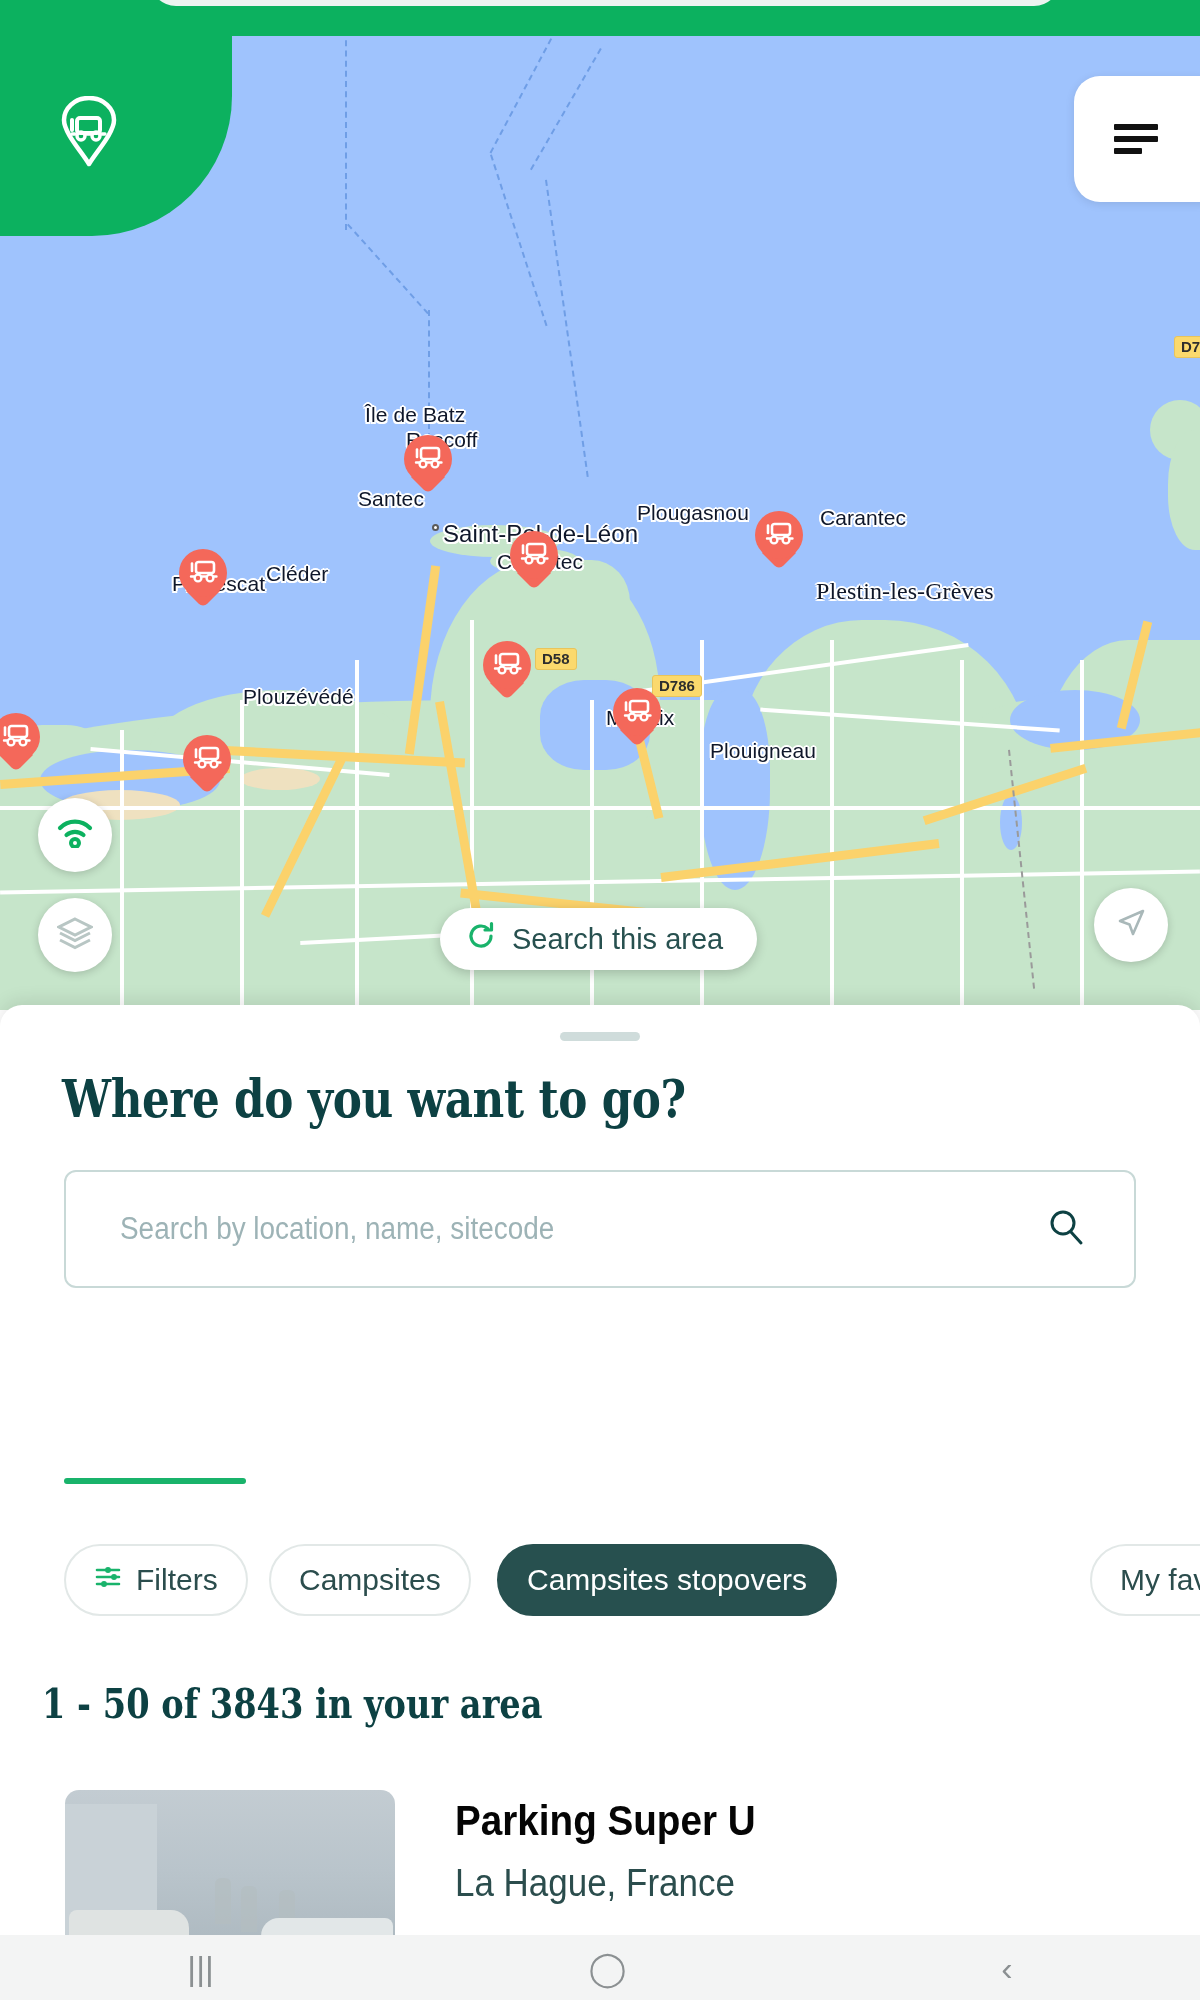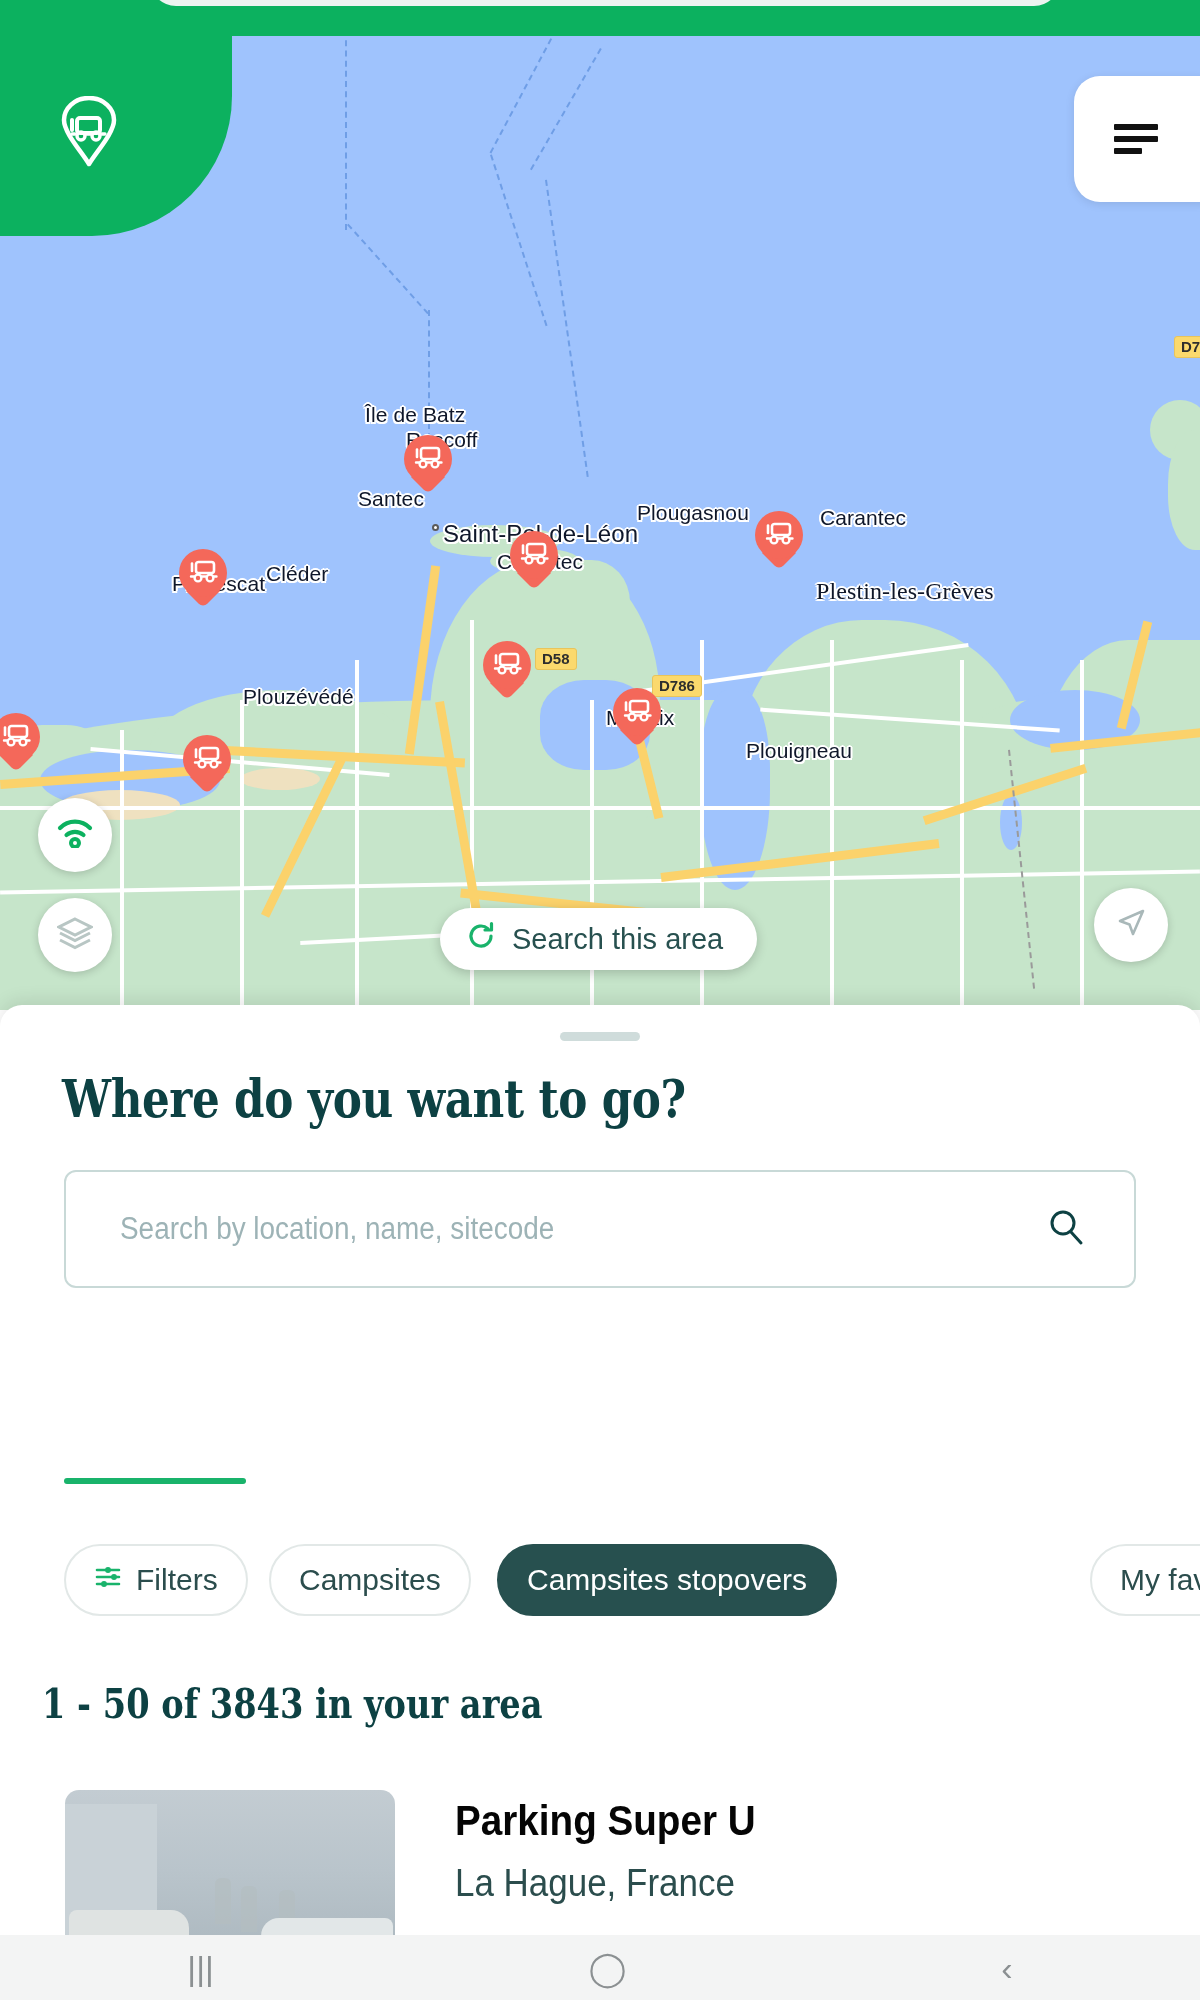--- a/index.html
+++ b/index.html
@@ -320,21 +320,21 @@
         <div class="map-label" style="left: 358px; top: 487px;">Santec</div>
         <div class="map-label big" style="left: 443px; top: 520px;">Saint-Pol-de-Léon</div>
         <div class="map-label" style="left: 266px; top: 562px;">Cléder</div>
         <div class="map-label" style="left: 172px; top: 572px;">Plouescat</div>
         <div class="map-label" style="left: 497px; top: 550px;">Carantec</div>
         <div class="map-label" style="left: 637px; top: 501px;">Plougasnou</div>
         <div class="map-label" style="left: 820px; top: 506px;">Carantec</div>
         <div class="map-label big" style="left: 816px; top: 578px; font-family: Liberation Serif, serif;">Plestin-les-Grèves</div>
         <div class="map-label" style="left: 243px; top: 685px;">Plouzévédé</div>
         <div class="map-label" style="left: 606px; top: 706px;">Morlaix</div>
-        <div class="map-label" style="left: 746px; top: 739px;">Plouigneau</div>
+        <div class="map-label" style="left: 710px; top: 739px;">Plouigneau</div>
       </div>
     <div id="map-badges">
         <div class="road-badge" style="left: 535px; top: 648px;">D58</div>
         <div class="road-badge" style="left: 652px; top: 675px;">D786</div>
         <div class="road-badge" style="left: 1174px; top: 336px;">D7</div>
       </div>
     <div id="map-pins">
         <div class="pin" style="left: 404px; top: 435px;">
           <span class="pin-tail"></span>
           <span class="pin-body"></span>

